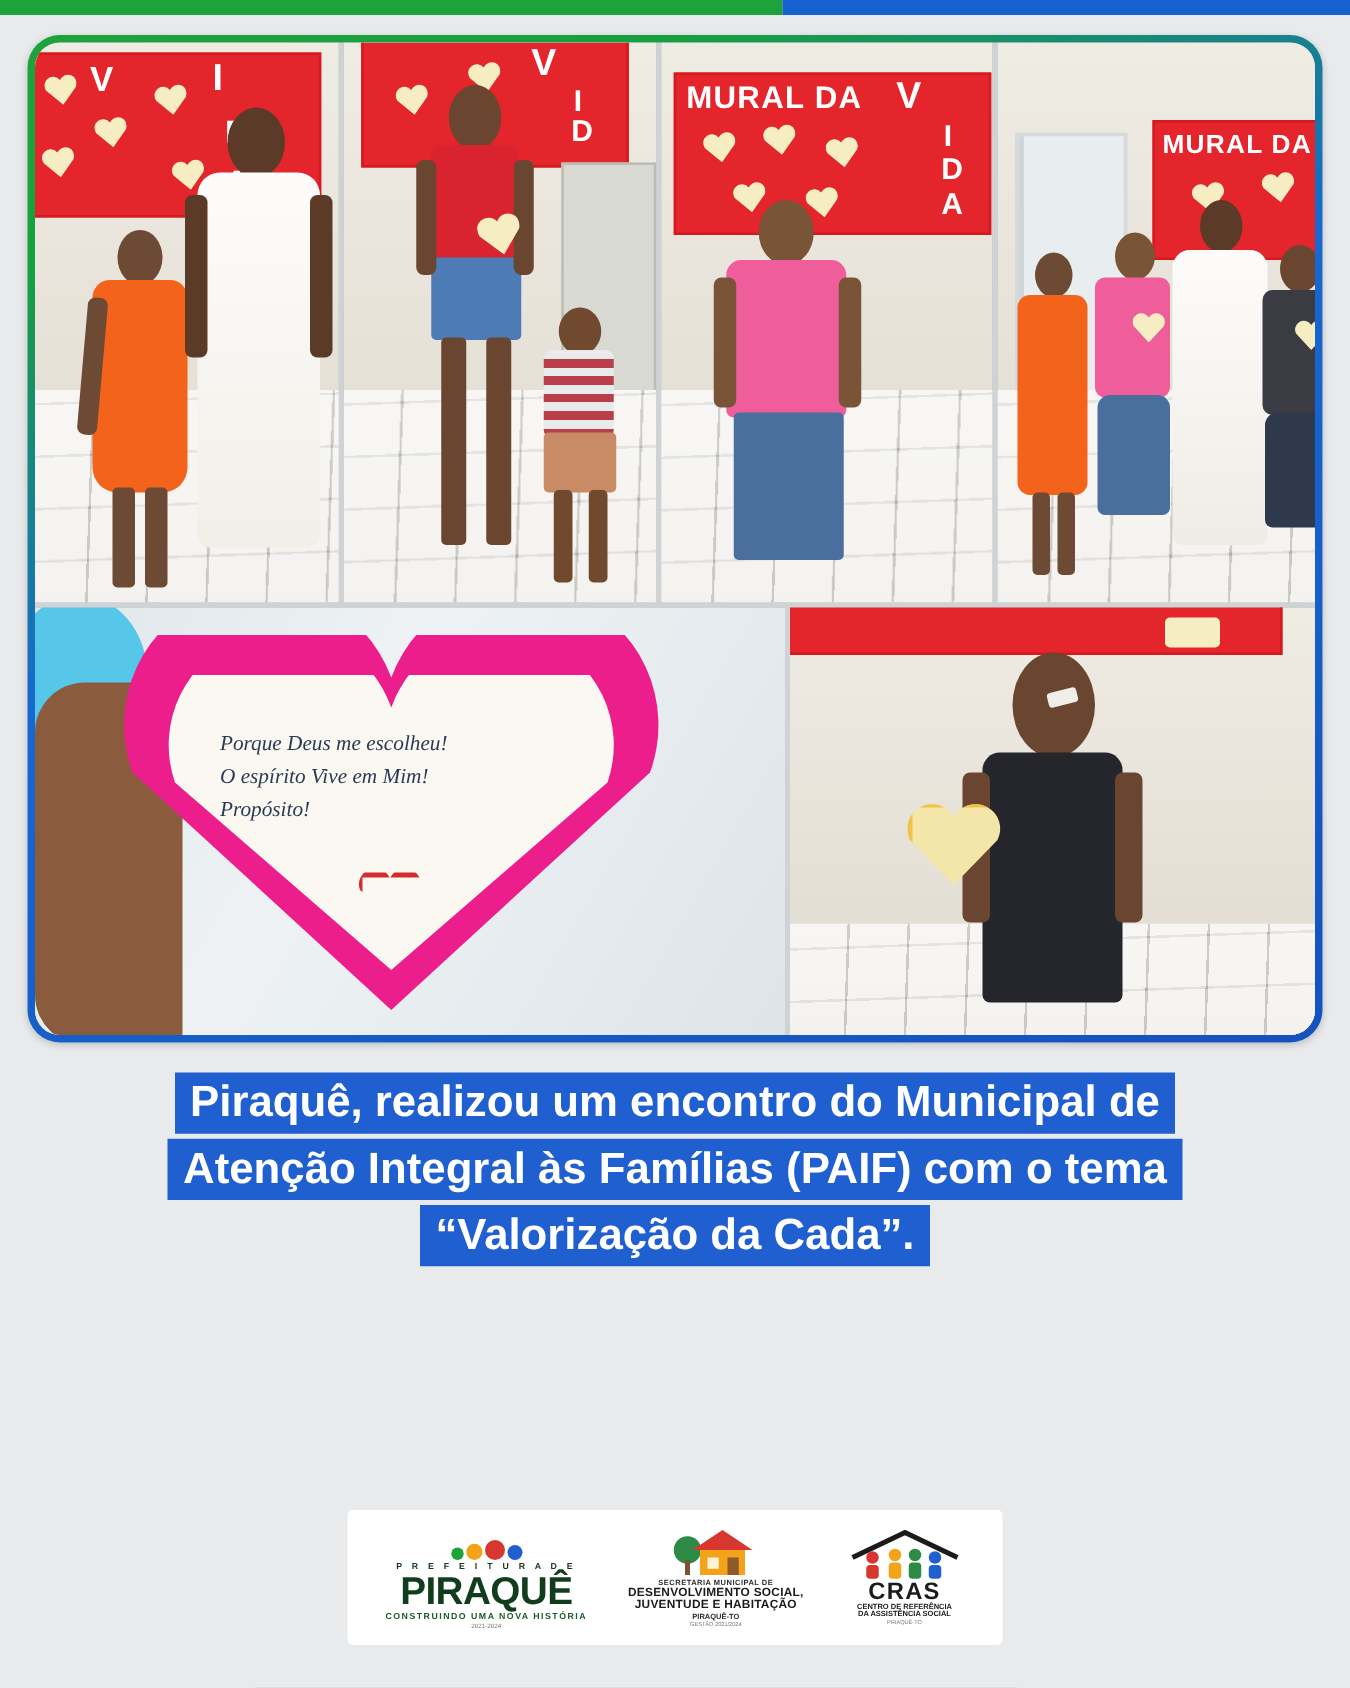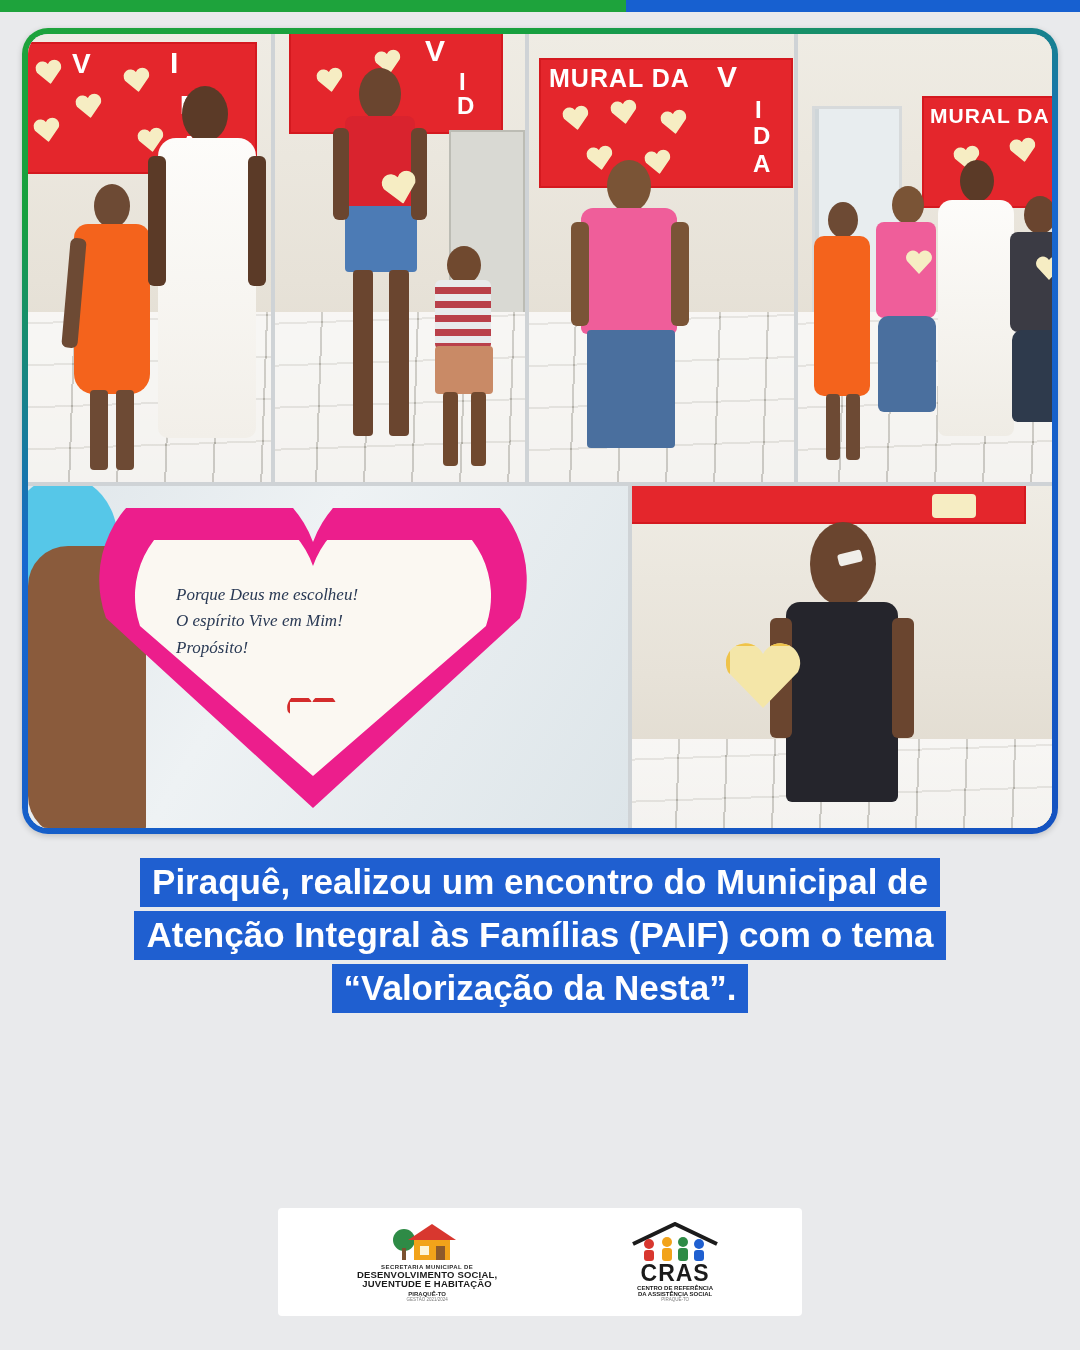--- a/index.html
+++ b/index.html
@@ -164,21 +164,21 @@
   }
   .logo-piraque .gestao { font-size: 5px; color: #6a7a6d; margin-top: 2px; }
 
   .logo-sec .housewrap { height: 42px; display:flex; align-items:flex-end; justify-content:center; }
   .logo-sec .l1 { font-size: 6px; font-weight: 700; color:#2b2b2b; letter-spacing:.4px; }
   .logo-sec .l2 { font-size: 9.5px; font-weight: 800; color:#1b1b1b; letter-spacing:.2px; }
   .logo-sec .l3 { font-size: 6px; font-weight: 700; color:#2b2b2b; margin-top:2px; }
   .logo-sec .l4 { font-size: 4.5px; color:#7b7b7b; margin-top:1px; }
 
   .logo-cras .roof { height: 40px; display:flex; align-items:flex-end; justify-content:center; position:relative;}
-  .logo-cras .cras { font-size: 23px; font-weight: 800; color:#1b1b1b; letter-spacing: 1px; }
+  .logo-cras .cras { font-size: 19px; font-weight: 800; color:#1b1b1b; letter-spacing: 1px; }
   .logo-cras .c1 { font-size: 6px; font-weight:800; color:#1b1b1b; }
   .logo-cras .c2 { font-size: 6px; font-weight:800; color:#1b1b1b; }
   .logo-cras .c3 { font-size: 4.5px; color:#7b7b7b; margin-top:1px; }
 </style>
 </head>
 <body>
 
 <div class="topbar">
   <div class="seg-green"></div>
   <div class="seg-blue"></div>
@@ -346,25 +346,37 @@
         </div>
       </div>
     </div>
 
   </div>
 </div>
 
 <div class="caption">
   <div><span class="line">Piraquê, realizou um encontro do Municipal de</span></div>
   <div><span class="line">Atenção Integral às Famílias (PAIF) com o tema</span></div>
-  <div><span class="line">“Valorização da Nesta”.</span></div>
+  <div><span class="line">“Valorização da Cada”.</span></div>
 </div>
 
 <div class="logos">
 
+  <div class="logo logo-piraque">
+    <div class="fam">
+      <i style="width:10px;height:10px;background:#1ea33c;"></i>
+      <i style="width:13px;height:13px;background:#f2a31a;"></i>
+      <i style="width:16px;height:16px;background:#d8372f;"></i>
+      <i style="width:12px;height:12px;background:#1f5fd0;"></i>
+    </div>
+    <div class="pre">P R E F E I T U R A   D E</div>
+    <div class="name">PIRAQUÊ</div>
+    <div class="slogan">CONSTRUINDO UMA NOVA HISTÓRIA</div>
+    <div class="gestao">2021-2024</div>
+  </div>
 
   <div class="logo logo-sec">
     <div class="housewrap">
       <svg width="70" height="42" viewBox="0 0 70 42">
         <circle cx="12" cy="18" r="11" fill="#2e8b46"></circle>
         <rect x="10" y="26" width="4" height="12" fill="#7a5230"></rect>
         <polygon points="40,2 64,18 16,18" fill="#d8372f"></polygon>
         <rect x="22" y="18" width="36" height="20" fill="#f2a31a"></rect>
         <rect x="28" y="24" width="9" height="9" fill="#fdf4d8"></rect>
         <rect x="44" y="24" width="9" height="14" fill="#8d5a2b"></rect>

